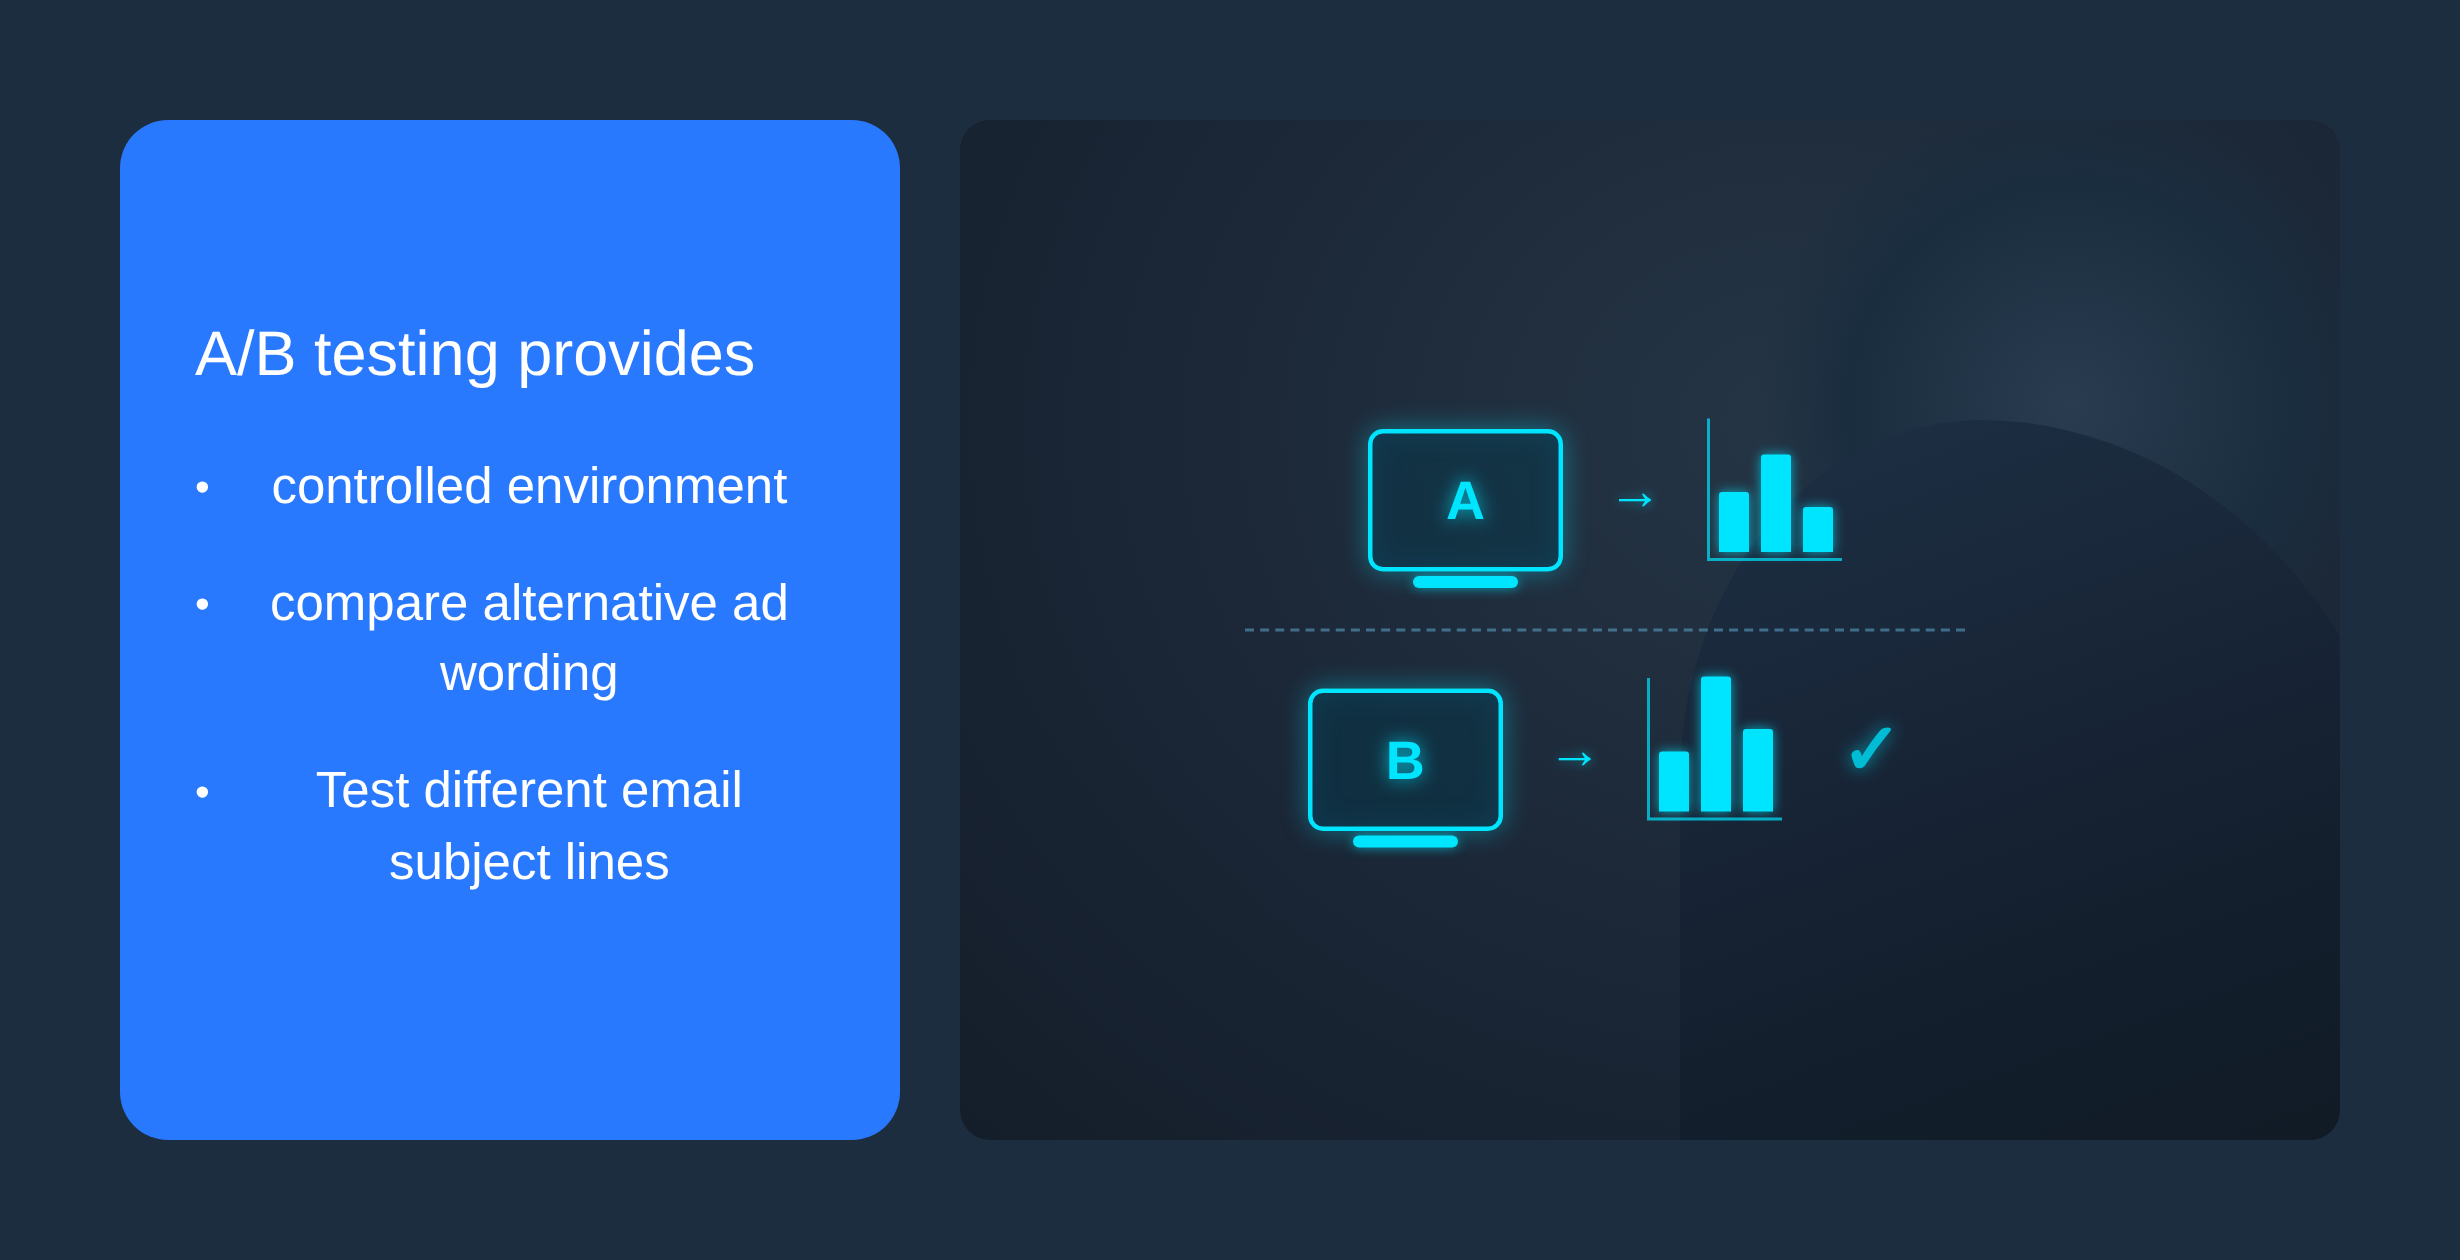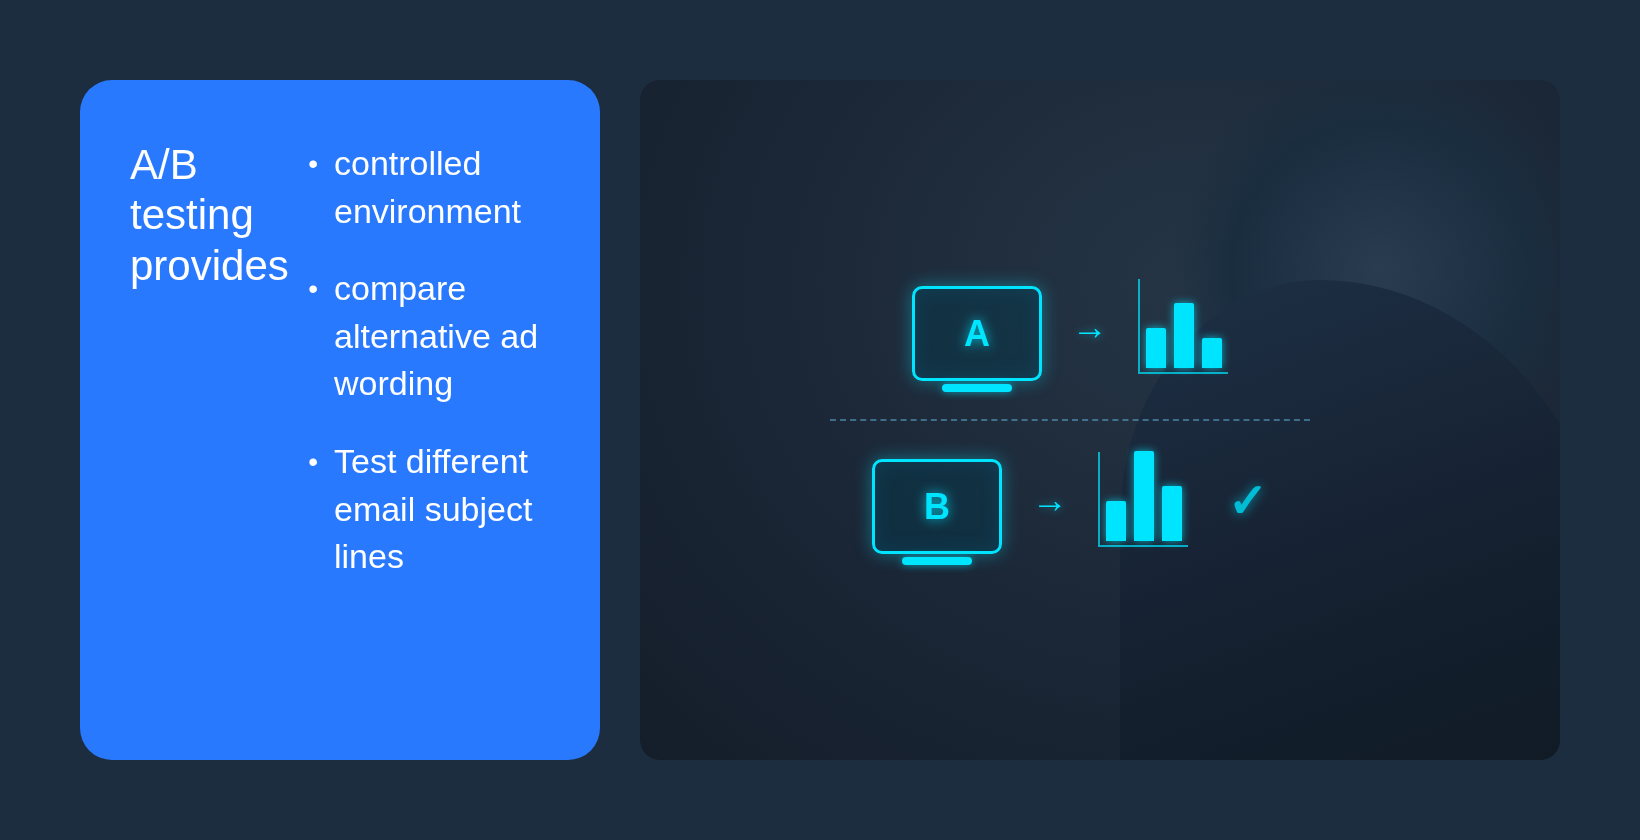--- a/index.html
+++ b/index.html
@@ -32,21 +32,21 @@
     }
 
     
     .left-card {
       width: 520px;
       min-height: 680px;
       background: #2979ff;
       border-radius: 32px;
       padding: 60px 50px 60px 50px;
       display: flex;
-      flex-direction: row;
+      flex-direction: column;
       justify-content: center;
       flex-shrink: 0;
     }
 
     .card-title {
       color: #ffffff;
       font-size: 42px;
       font-weight: 500;
       margin-bottom: 40px;
       line-height: 1.2;
@@ -70,20 +70,21 @@
 
     .bullet-list li .bullet {
       flex-shrink: 0;
       margin-top: 4px;
       font-size: 28px;
       line-height: 1.4;
     }
 
     .bullet-list li .bullet-text {
       flex: 1;
+      text-align: center;
     }
 
     
     .right-image {
       flex: 1;
       height: 680px;
       border-radius: 20px;
       overflow: hidden;
       position: relative;
       background: linear-gradient(135deg, #1a2535 0%, #243040 40%, #1e2c3a 100%);

